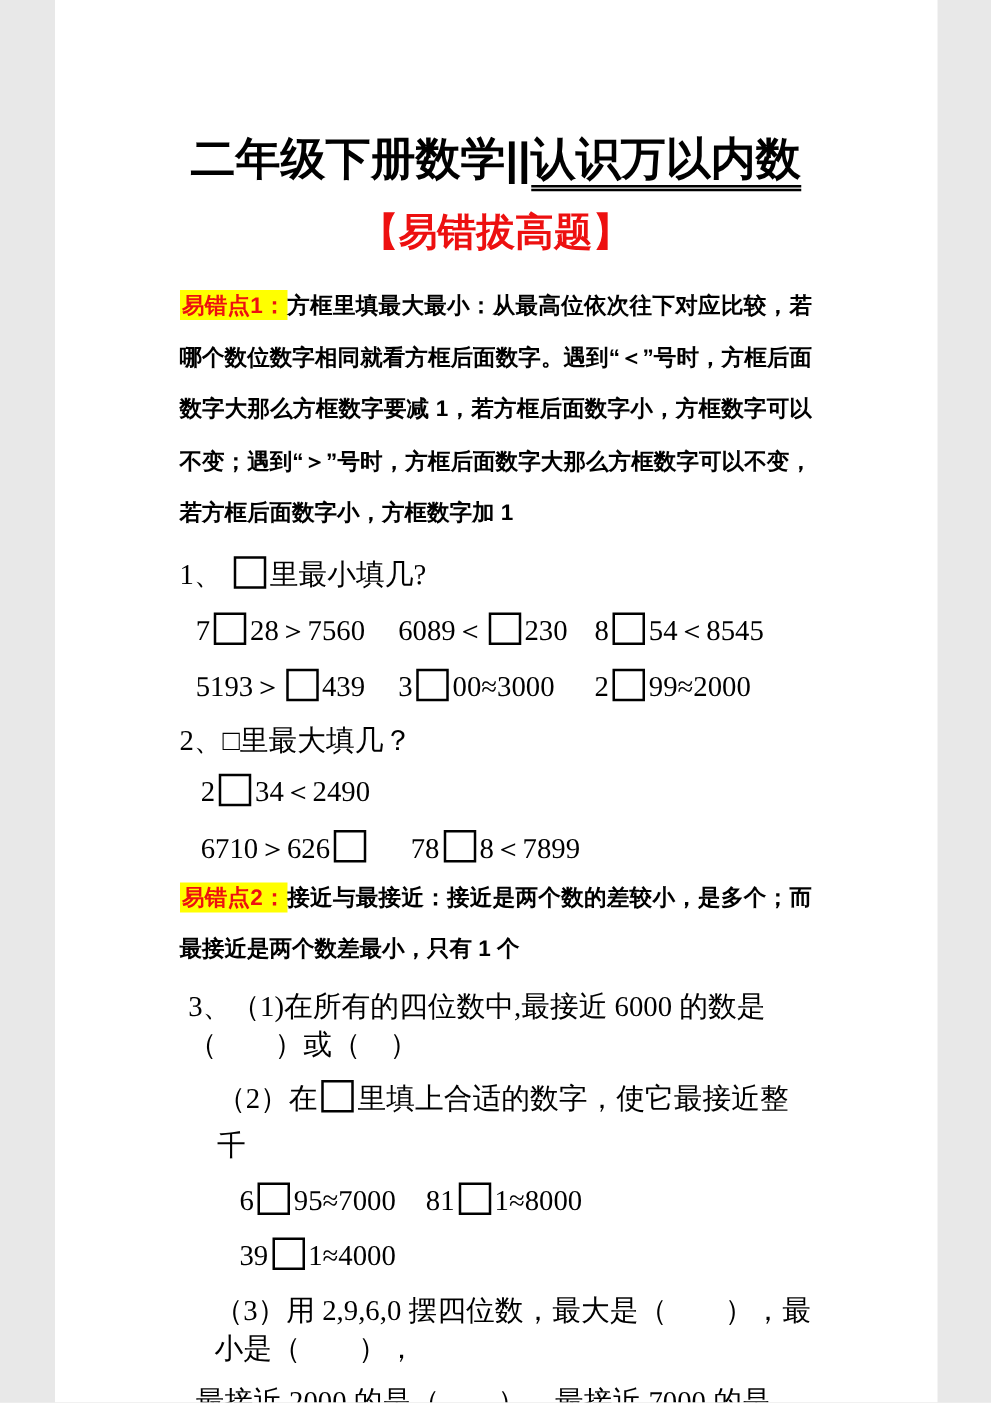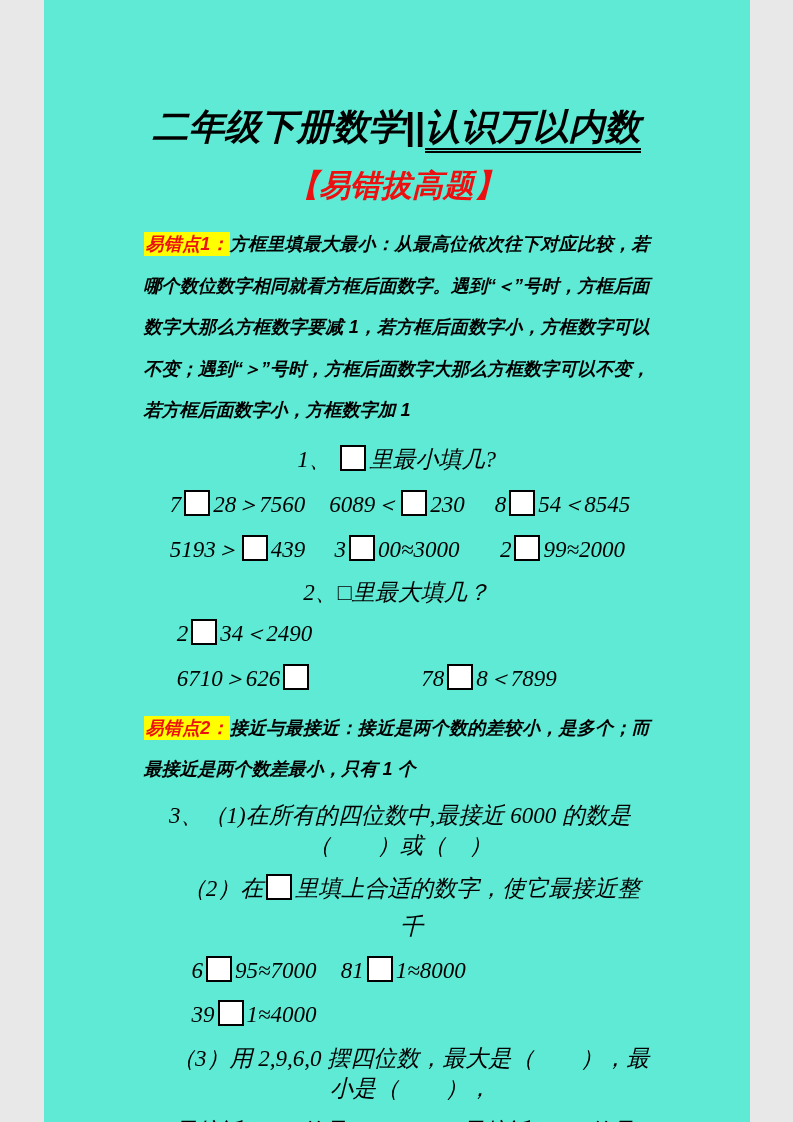--- a/index.html
+++ b/index.html
@@ -1,25 +1,24 @@
 <!DOCTYPE html>
 <html style="--accent-red: #ed1010; --highlight-yellow: #ffff00;"><head>
 <meta charset="utf-8">
 <style>
   * { margin: 0; padding: 0; box-sizing: border-box; }
   html, body { background: #e8e8e8; }
   .page {
     width: 706px;
     height: 1122px;
     margin: 0 auto;
-    background: #5eead4;
+    background: #ffffff;
     overflow: hidden;
     position: relative;
     color: #000;
-    font-style: italic;
   }
   .content {
     padding: 104px 100px 0 100px;
   }
   
   .title {
     text-align: center;
     font-family: "Liberation Sans", "DejaVu Sans", sans-serif;
     font-weight: 900;
     font-size: 36px;
@@ -42,32 +41,31 @@
   }
   
   .tip {
     font-family: "Liberation Sans", "DejaVu Sans", sans-serif;
     font-weight: 700;
     font-size: 18px;
     line-height: 41.5px;
     text-align: justify;
   }
   .tip-1 { margin-top: 18px; }
-  .tip-2 { margin-top: 10px; }
+  .tip-2 { }
   .tip .tag {
     background: var(--highlight-yellow, #ffff00);
     color: var(--accent-red, #ed1010);
     padding: 2px 1px 2px 2px;
   }
   
   .q-line {
     font-family: "Liberation Serif", "DejaVu Serif", serif;
     font-size: 23px;
     line-height: 30px;
-    text-align: center;
   }
   .q-label { margin-top: 9px; }
   
   .sq {
     display: inline-block;
     width: 26px;
     height: 26px;
     border: 2px solid #000;
     vertical-align: -4px;
     margin: 0 3px;

